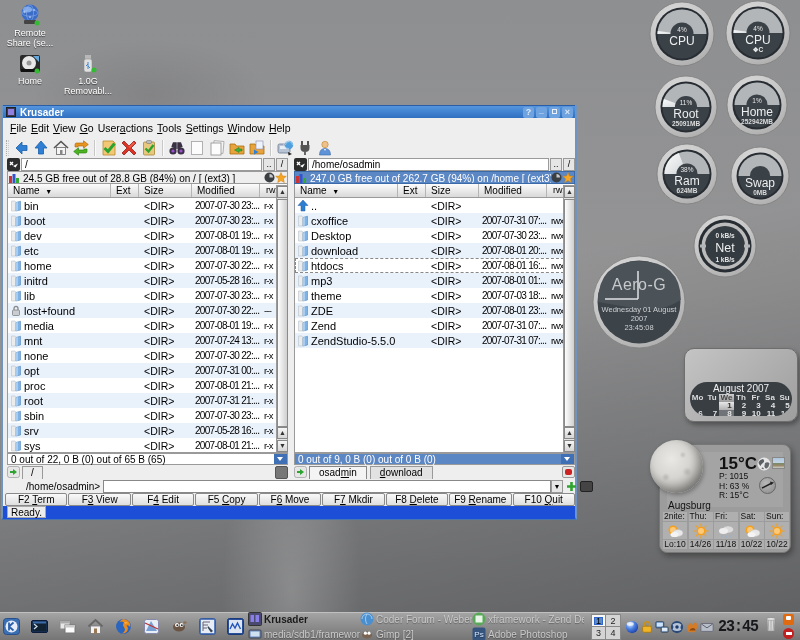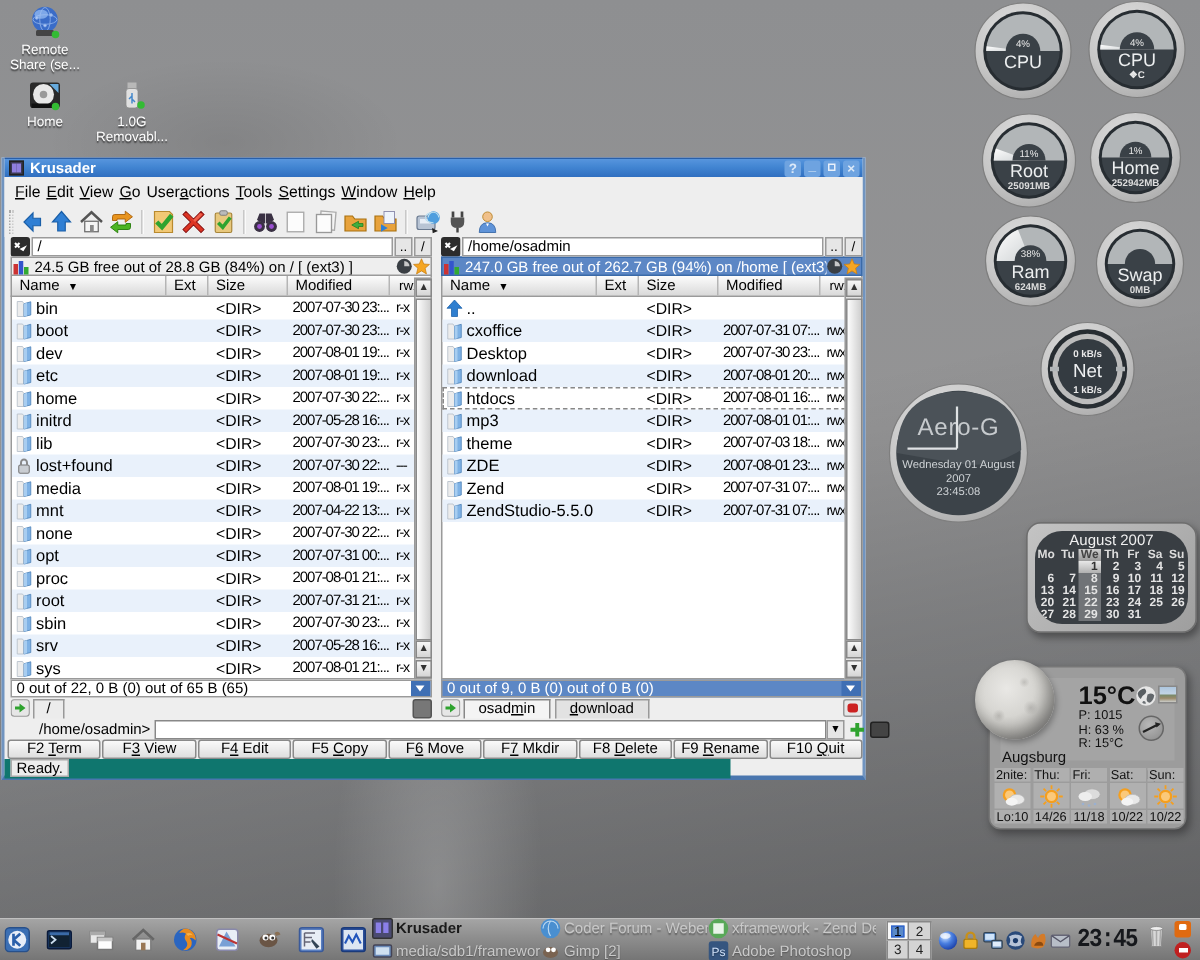--- a/index.html
+++ b/index.html
@@ -58,21 +58,21 @@
 .scroll { position:absolute; right:0; top:27px; bottom:12px; width:12px; background:#e3e3e3; border:1px solid #999;}
 .scroll .sb { position:absolute; left:0; width:11px; height:12px; background:linear-gradient(180deg,#f6f6f6,#d5d5d5); border:1px solid #888; color:#333; font-size:7px; text-align:center; line-height:10px;}
 .statrow { height:12px; border:1px solid #9a9a9a; font-size:10px; line-height:11px; padding-left:3px; background:#fff; position:relative;}
 .statrow .drop { position:absolute; right:0; top:0; width:13px; height:10px; background:#3f6fb4; color:#fff; }
 .statrow .drop:before { content:""; position:absolute; left:3px; top:3px; border:3px solid transparent; border-top:4px solid #fff;}
 
 #tabsrow { position:absolute; left:4px; top:361px; width:568px; height:13px; display:flex; font-size:10px;}
 #cmdrow { position:absolute; left:22px; top:374px; width:568px; height:14px; display:flex; align-items:center; font-size:10px;}
 #fnrow { position:absolute; left:2px; top:388px; width:571px; height:13px; display:flex;}
 .fnbtn { flex:1; background:linear-gradient(180deg,#fafafa,#dedede); border:1px solid #8a8a8a; border-radius:2px; font-size:10px; text-align:center; line-height:11px; margin-right:1px;}
-#readyrow { position:absolute; left:0px; top:401px; width:484px; height:13px; font-size:10px; padding-left:4px; background:#0f766e;}
+#readyrow { position:absolute; left:0px; top:401px; width:572px; height:13px; font-size:10px; padding-left:4px; background:#1d4ed8;}
 #readybox { display:inline-block; border:1px solid #aaa; background:#ededed; padding:0 3px; height:12px; line-height:11px;}
 
 #taskbar { position:absolute; left:0; top:612px; width:800px; height:28px;
   background:linear-gradient(180deg,#a4a4a4 0%, #909090 40%, #757575 100%);
   border-top:1px solid #c0c0c0; display:flex; align-items:center;}
 .task { font-size:10px; color:#333; display:flex; align-items:center; gap:2px;}
 #caltab { table-layout:fixed; }
 #caltab td { width:14.5px; height:8px; font-size:8px; font-weight:bold; color:#e4e4e4; text-align:right; padding:0 2px 0 0; line-height:8px; }
 #caltab tr.ch td { text-align:center; padding:0; color:#dcdcdc; }
 </style></head>
@@ -378,21 +378,21 @@
             <div class="fname">
               <svg width="12" height="13" viewBox="0 0 12 13" style="flex:none">
                 <path d="M1.5 2 L5 2 L6 3.5 L6 12 L1.5 12 Z" fill="#ececec" stroke="#b9c2cc" stroke-width=".6"></path>
                 <path d="M6 3.5 L10.5 2.2 L10.5 11 L6 12 Z" fill="#7fb2e5" stroke="#5588bb" stroke-width=".6"></path>
                 <path d="M6 3.5 L8 2.9 L8 11.5 L6 12 Z" fill="#a8cdf0"></path>
               </svg>
               <span>mnt</span>
             </div>
             <div class="fext"></div>
             <div class="fsize">&lt;DIR&gt;</div>
-            <div class="fmod">2007-04-22 13:...</div>
+            <div class="fmod">2007-07-24 13:...</div>
             <div class="fperm">r-x</div>
           </div>
 <div class="frow">
             <div class="fname">
               <svg width="12" height="13" viewBox="0 0 12 13" style="flex:none">
                 <path d="M1.5 2 L5 2 L6 3.5 L6 12 L1.5 12 Z" fill="#ececec" stroke="#b9c2cc" stroke-width=".6"></path>
                 <path d="M6 3.5 L10.5 2.2 L10.5 11 L6 12 Z" fill="#7fb2e5" stroke="#5588bb" stroke-width=".6"></path>
                 <path d="M6 3.5 L8 2.9 L8 11.5 L6 12 Z" fill="#a8cdf0"></path>
               </svg>
               <span>none</span>
@@ -797,21 +797,21 @@
     <path d="M 598 302 Q 598 262 639 261 Q 681 262 680.8 300 Q 660 313 639 309 Q 615 305 598 302 Z" fill="#4b5258"></path>
     <text x="639" y="290" font-size="16" fill="#c6cacd" text-anchor="middle" font-family="Liberation Sans" letter-spacing="0.5">Aero-G</text>
     <path d="M 638 299 L 638 271" stroke="#dfe2e4" stroke-width="1.5"></path>
     <path d="M 638 299 L 605 299" stroke="#dfe2e4" stroke-width="1.5"></path>
     <text x="639" y="312" font-size="7.5" fill="#ced2d5" text-anchor="middle" font-family="Liberation Sans">Wednesday 01 August</text>
     <text x="639" y="321" font-size="7.5" fill="#ced2d5" text-anchor="middle" font-family="Liberation Sans">2007</text>
     <text x="639" y="330" font-size="7.5" fill="#ced2d5" text-anchor="middle" font-family="Liberation Sans">23:45:08</text>
     <text x="758" y="52" font-size="6.5" fill="#e8e8e8" text-anchor="middle" font-weight="bold" font-family="Liberation Sans">❖C</text>
   </svg>
 <div id="calframe" style="position:absolute;left:684px;top:348px;width:114px;height:74px;background:linear-gradient(135deg,#c4c4c4,#9e9e9e);border-radius:10px;border:1px solid #6e6e6e;box-shadow:2px 3px 5px rgba(0,0,0,.35);">
-<div style="position:absolute;inset:5px;background:#393e43;border-radius:18px;overflow:hidden;">
+<div style="position:absolute;inset:5px;background:#393e43;border-radius:18px;overflow:hidden;margin-top:28px;">
 <div style="text-align:center;font-size:10px;color:#f0f0f0;margin-top:1px;">August 2007</div>
 <table id="caltab" style="border-collapse:collapse;margin:0 auto;">
         <tbody>
           <tr class="ch">
             <td style="">Mo</td>
             <td style="">Tu</td>
             <td style="background:linear-gradient(180deg,#cfcfcf,#9a9a9a);color:#444;">We</td>
             <td style="">Th</td>
             <td style="">Fr</td>
             <td style="">Sa</td>

